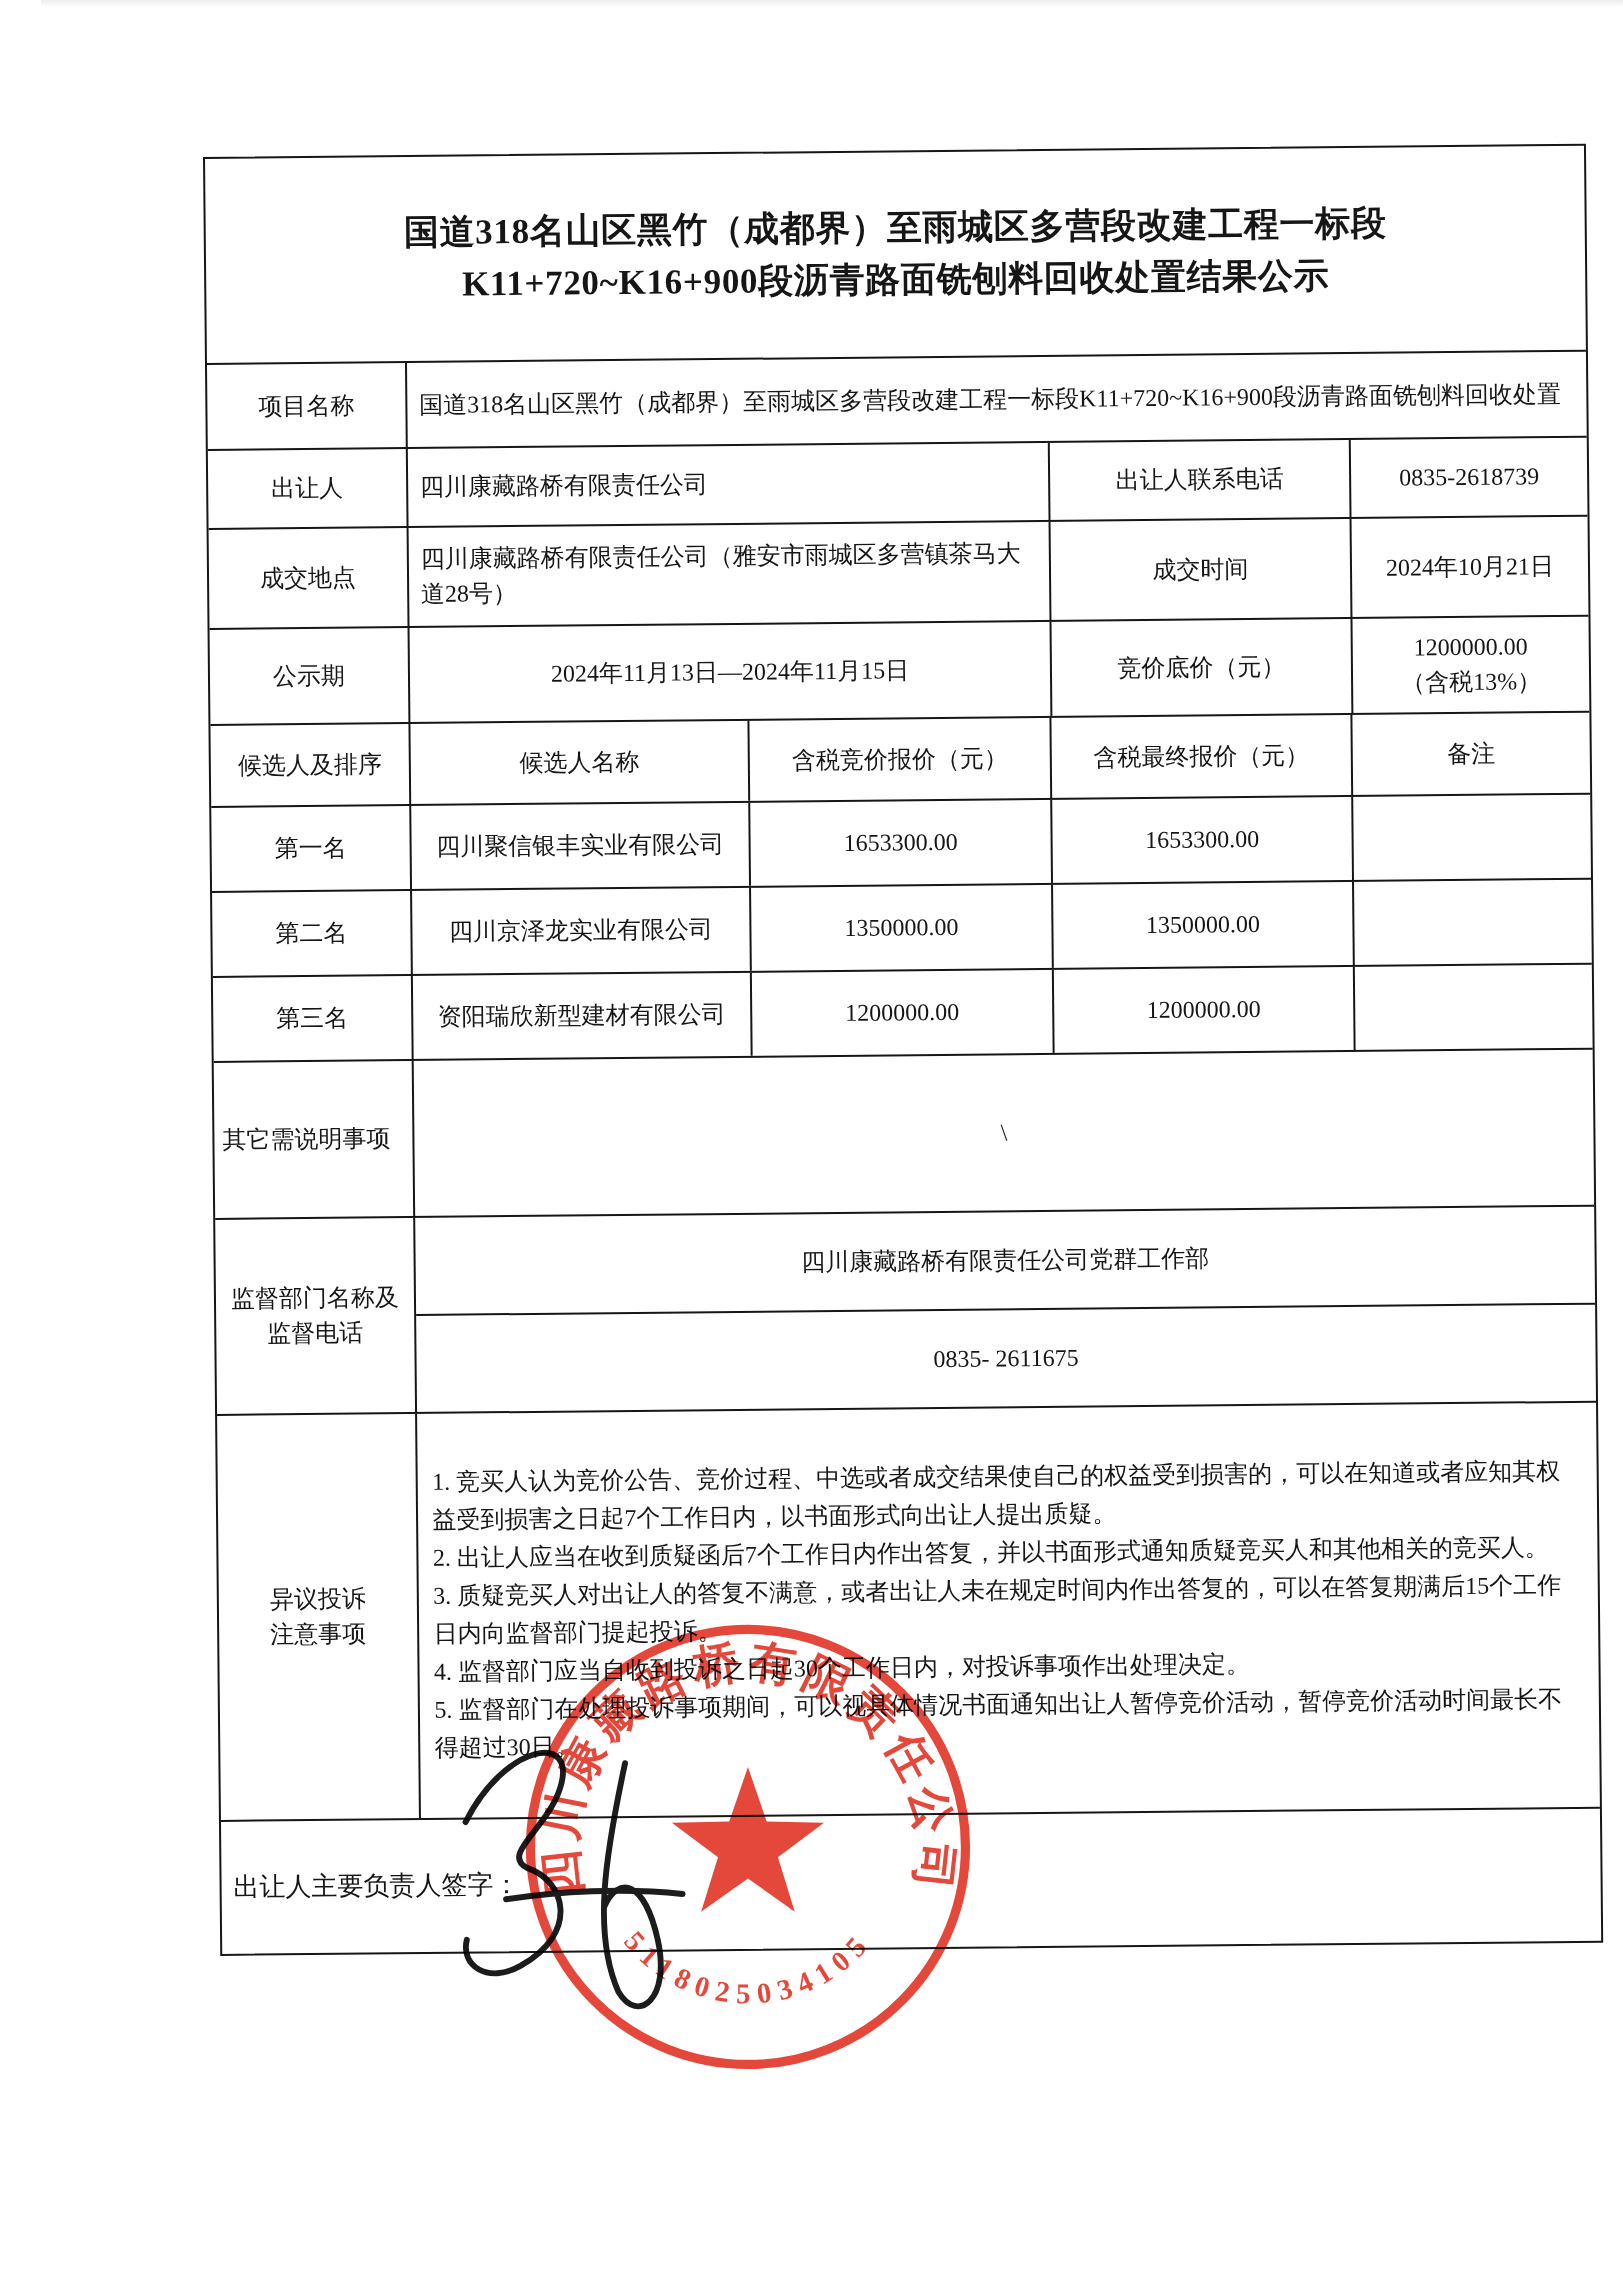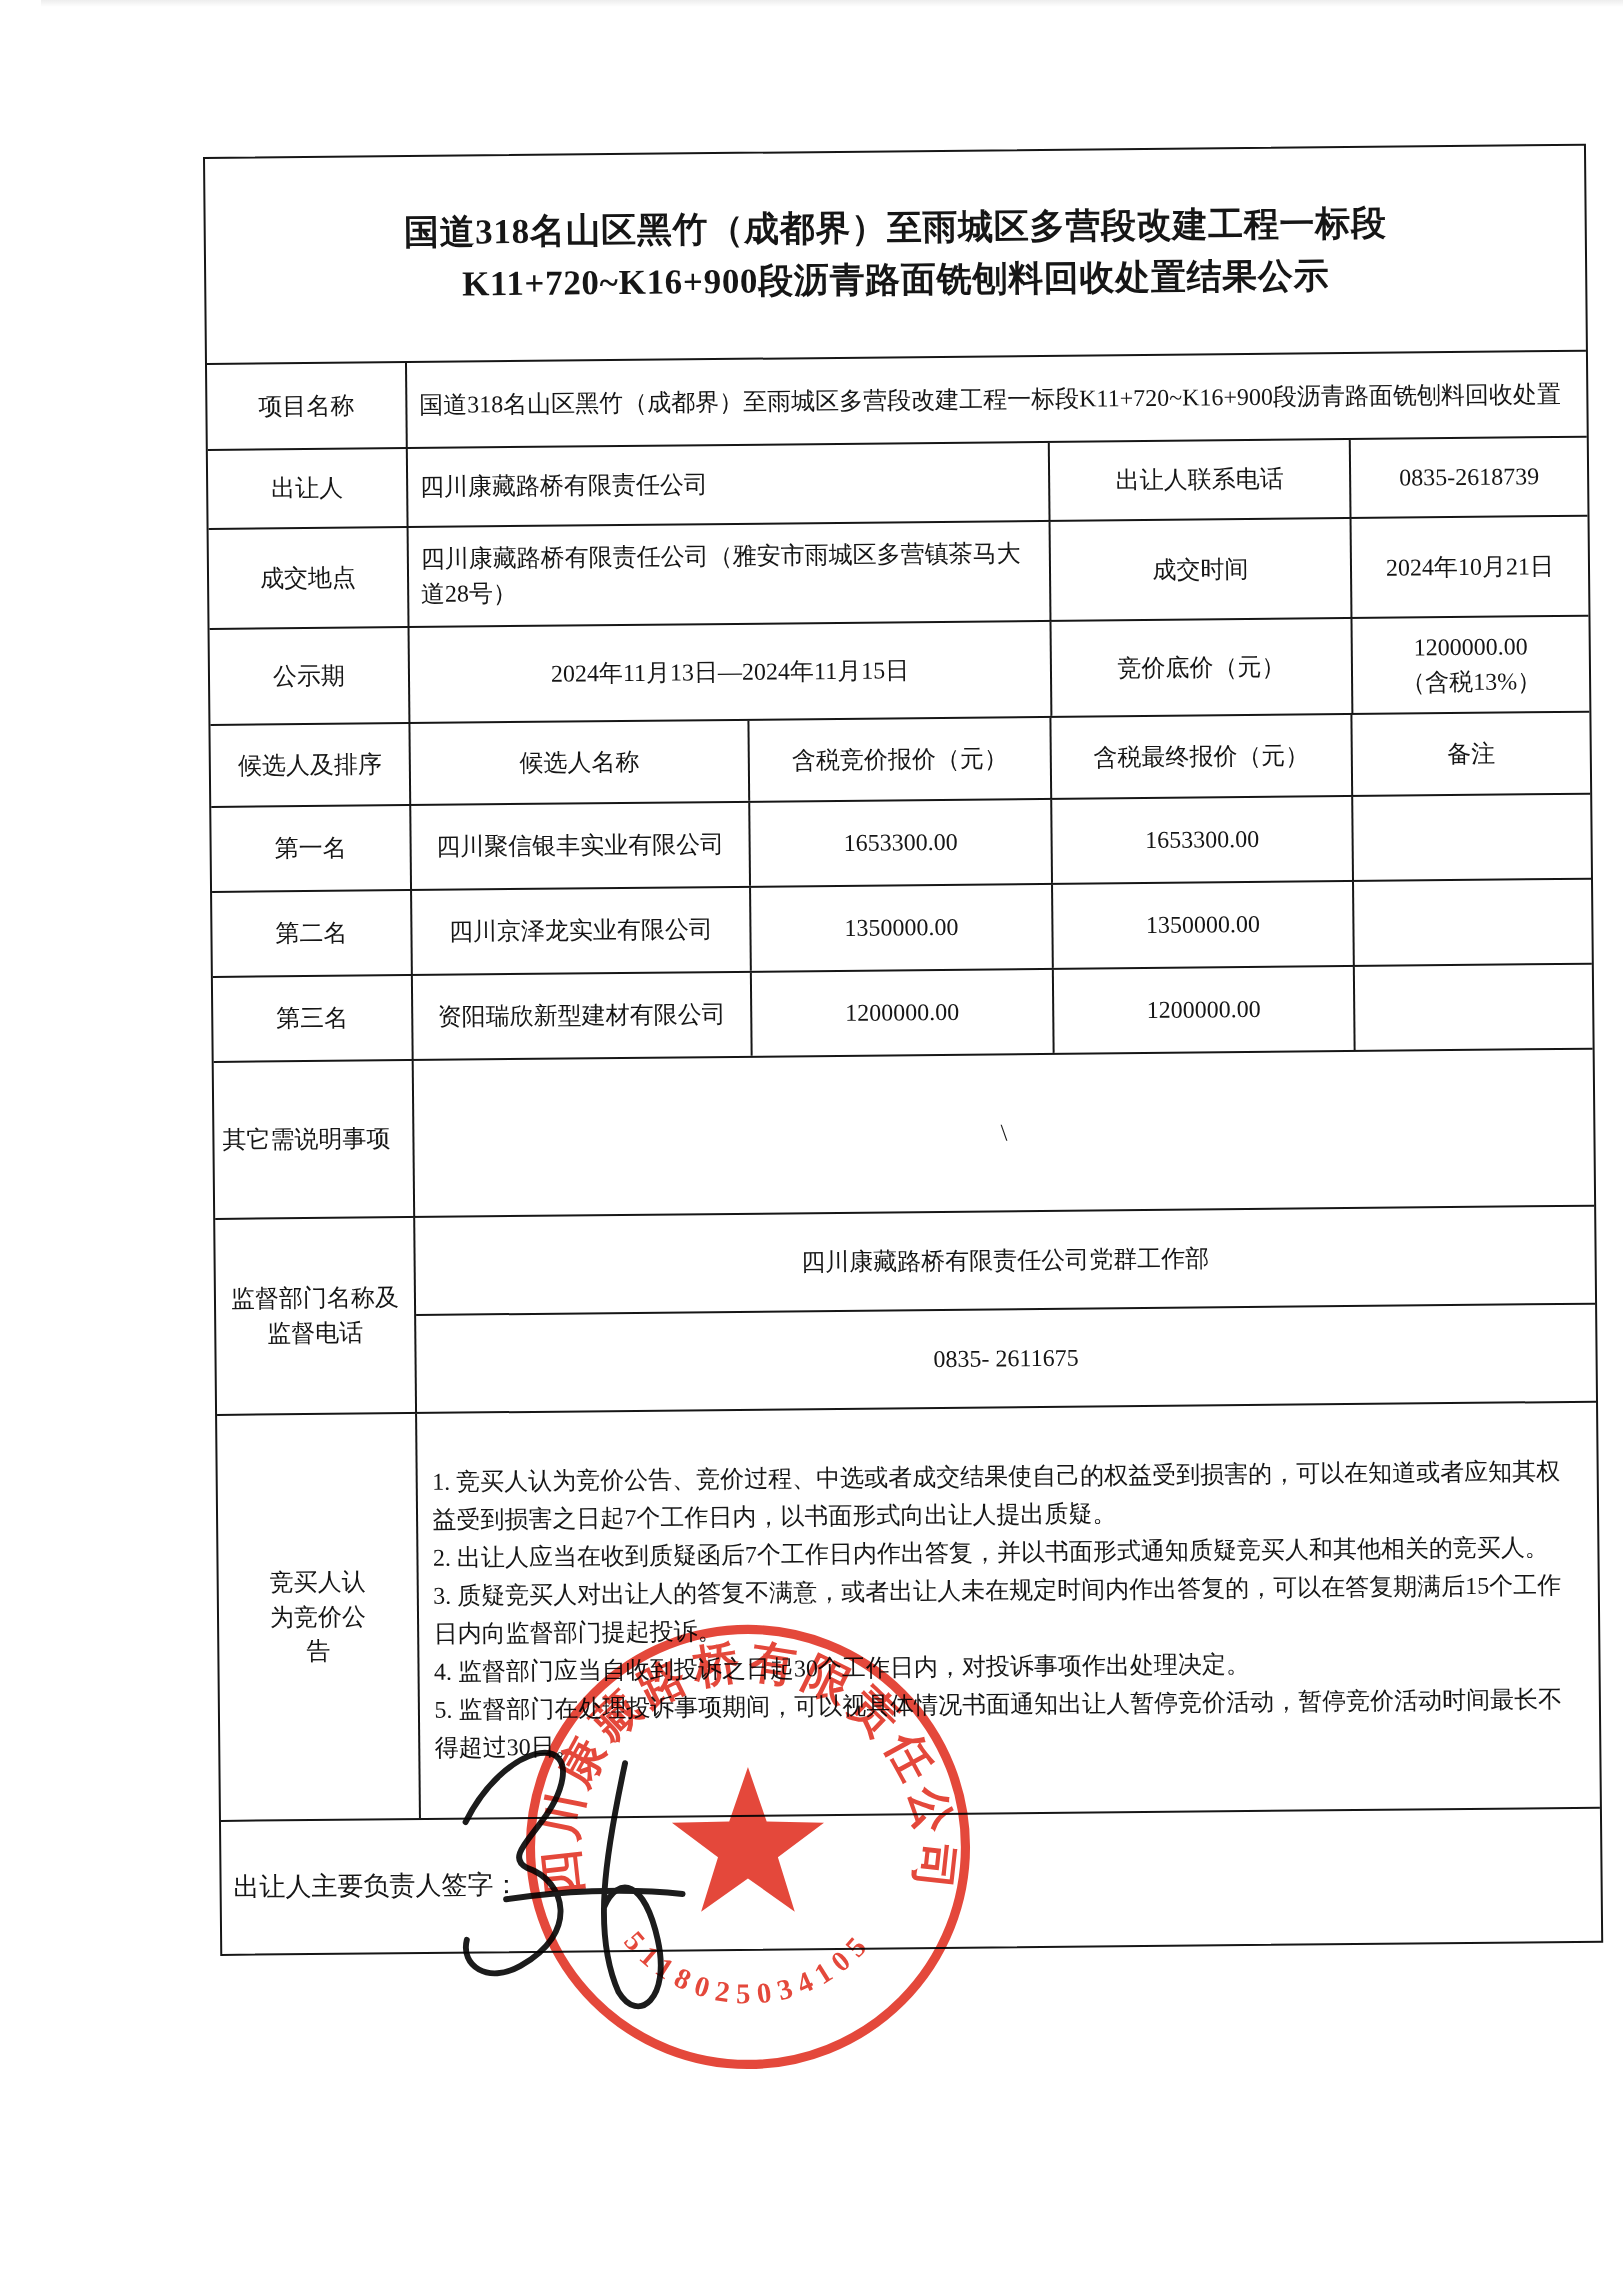--- a/index.html
+++ b/index.html
@@ -142,21 +142,21 @@
         <span class="narrow-262">监督部门名称及监督电话</span>
       </div>
       <div class="ccol">
         <div class="subcell">四川康藏路桥有限责任公司党群工作部</div>
         <div class="subcell">0835- 2611675</div>
       </div>
     </div>
 
     <div class="row h-obj">
       <div class="c w1">
-        <span class="narrow-160">竞买人认为竞价公告</span>
+        <span class="narrow-160">异议投诉注意事项</span>
       </div>
       <div class="obj-content ccol">
         <div>1. 竞买人认为竞价公告、竞价过程、中选或者成交结果使自己的权益受到损害的，可以在知道或者应知其权益受到损害之日起7个工作日内，以书面形式向出让人提出质疑。</div>
         <div>2. 出让人应当在收到质疑函后7个工作日内作出答复，并以书面形式通知质疑竞买人和其他相关的竞买人。</div>
         <div>3. 质疑竞买人对出让人的答复不满意，或者出让人未在规定时间内作出答复的，可以在答复期满后15个工作日内向监督部门提起投诉。</div>
         <div>4. 监督部门应当自收到投诉之日起30个工作日内，对投诉事项作出处理决定。</div>
         <div>5. 监督部门在处理投诉事项期间，可以视具体情况书面通知出让人暂停竞价活动，暂停竞价活动时间最长不得超过30日。</div>
       </div>
     </div>
 

